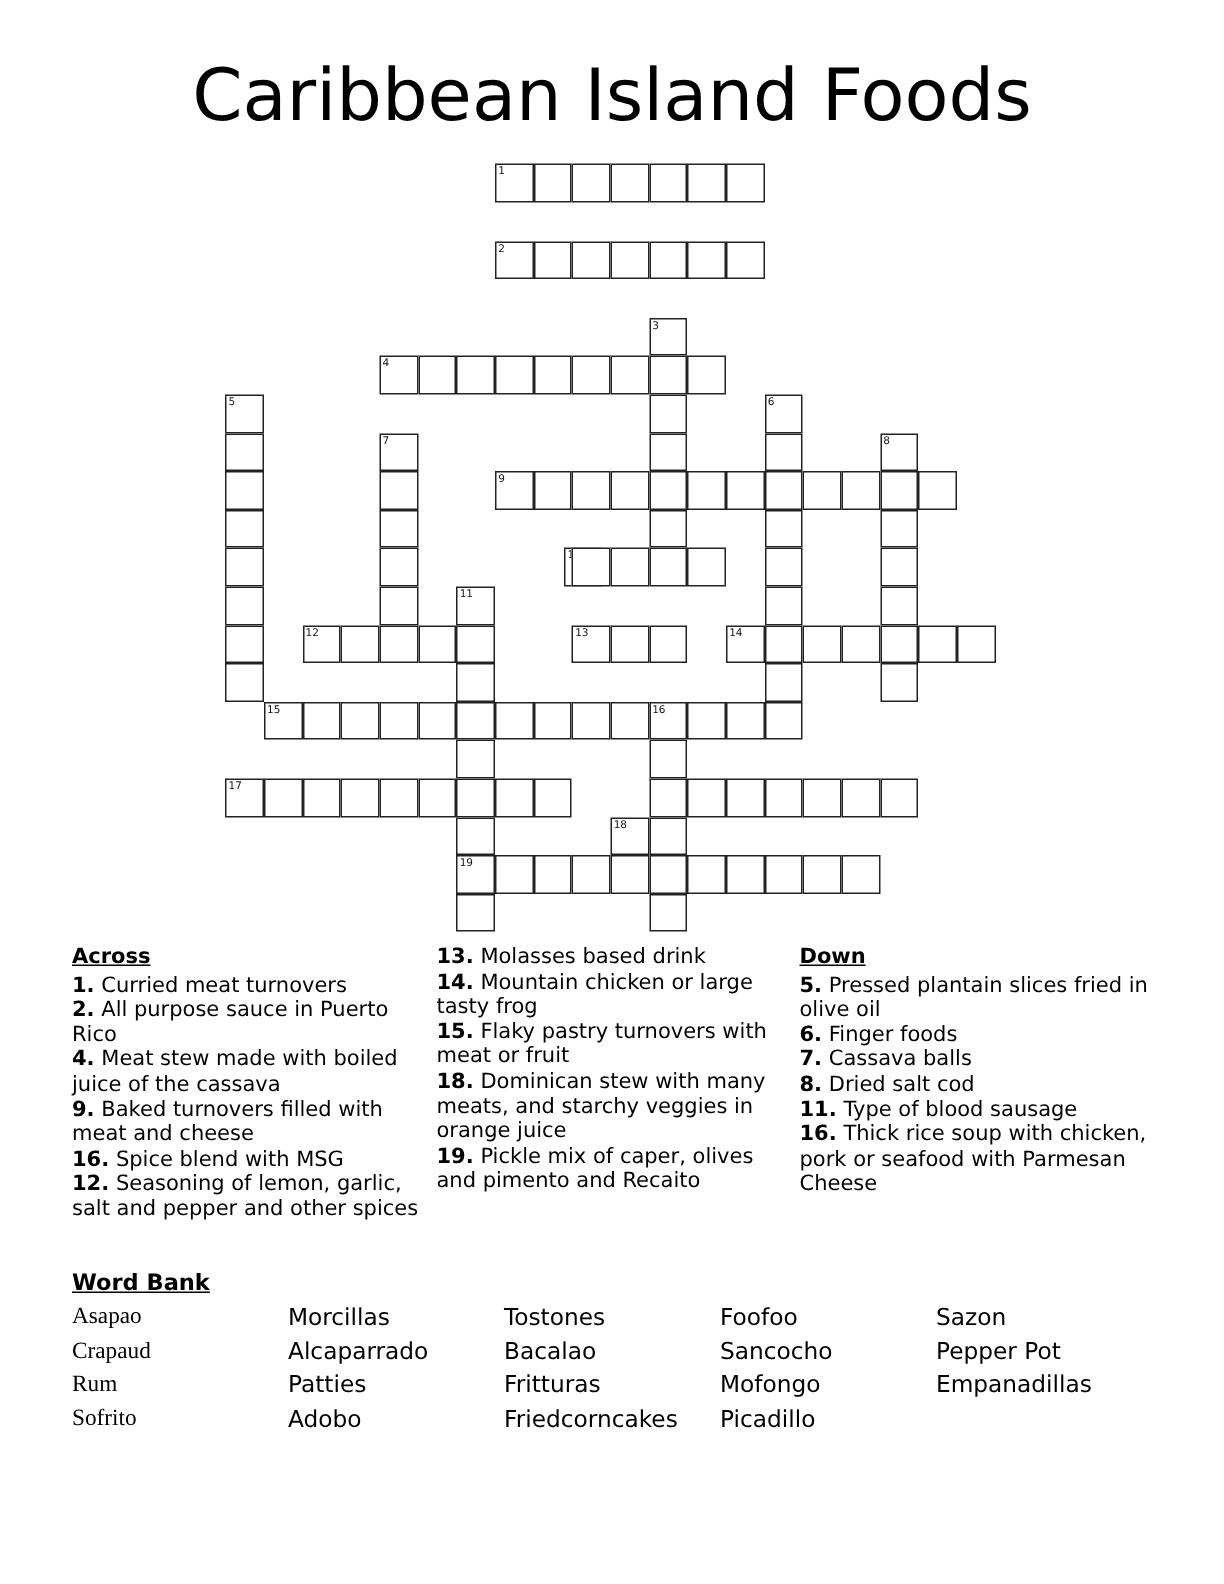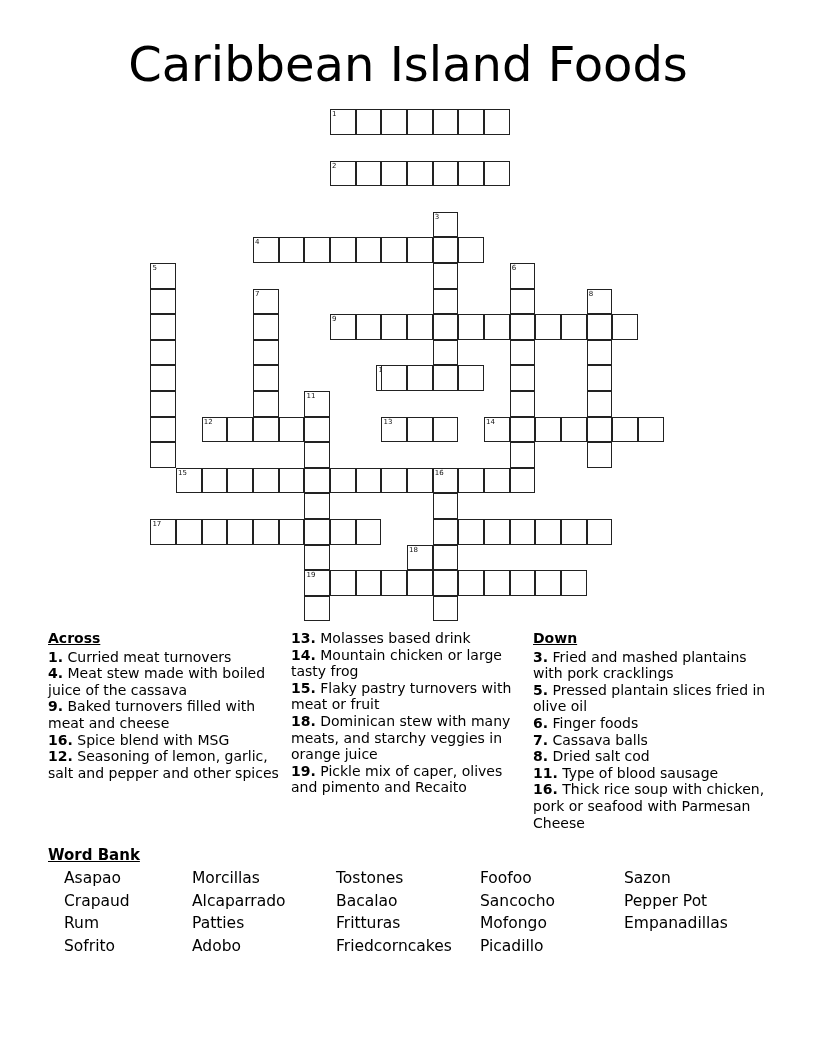--- a/index.html
+++ b/index.html
@@ -201,46 +201,46 @@
     <div class="cell" style="left: 459.04px; top: 570.8px;"></div>
     <div class="cell" style="left: 484.71px; top: 570.8px;"></div>
     <div class="cell" style="left: 510.38px; top: 570.8px;"></div>
     <div class="cell" style="left: 536.05px; top: 570.8px;"></div>
     <div class="cell" style="left: 561.72px; top: 570.8px;"></div>
   </div>
 
 <div class="clues" id="across1">
   <span class="head">Across</span>
 <span class="clue"><b>1.</b><span> Curried meat turnovers</span></span>
+    <span class="clue"><b>2.</b><span> All purpose sauce in Puerto Rico</span></span>
     <span class="clue"><b>4.</b><span> Meat stew made with boiled juice of the cassava</span></span>
     <span class="clue"><b>9.</b><span> Baked turnovers filled with meat and cheese</span></span>
     <span class="clue"><b>16.</b><span> Spice blend with MSG</span></span>
     <span class="clue"><b>12.</b><span> Seasoning of lemon, garlic, salt and pepper and other spices</span></span>
   </div>
 <div class="clues" id="across2">
     <span class="clue"><b>13.</b><span> Molasses based drink</span></span>
     <span class="clue"><b>14.</b><span> Mountain chicken or large tasty frog</span></span>
     <span class="clue"><b>15.</b><span> Flaky pastry turnovers with meat or fruit</span></span>
     <span class="clue"><b>18.</b><span> Dominican stew with many meats, and starchy veggies in orange juice</span></span>
     <span class="clue"><b>19.</b><span> Pickle mix of caper, olives and pimento and Recaito</span></span>
   </div>
 <div class="clues" id="down">
   <span class="head">Down</span>
-<span class="clue"><b>3.</b><span> Fried and mashed plantains with pork cracklings</span></span>
     <span class="clue"><b>5.</b><span> Pressed plantain slices fried in olive oil</span></span>
     <span class="clue"><b>6.</b><span> Finger foods</span></span>
     <span class="clue"><b>7.</b><span> Cassava balls</span></span>
     <span class="clue"><b>8.</b><span> Dried salt cod</span></span>
     <span class="clue"><b>11.</b><span> Type of blood sausage</span></span>
     <span class="clue"><b>16.</b><span> Thick rice soup with chicken, pork or seafood with Parmesan Cheese</span></span>
   </div>
 
 <div class="wb-head">Word Bank</div>
 <div class="wordbank" id="wordbank">
-    <div class="wb-col" style="left: 16px;">
+    <div class="wb-col" style="left: 0px; font-family: Liberation Serif, serif;">
       <span class="wb-word">Asapao</span>
       <span class="wb-word">Crapaud</span>
       <span class="wb-word">Rum</span>
       <span class="wb-word">Sofrito</span>
     </div>
     <div class="wb-col" style="left: 144px;">
       <span class="wb-word">Morcillas</span>
       <span class="wb-word">Alcaparrado</span>
       <span class="wb-word">Patties</span>
       <span class="wb-word">Adobo</span>

